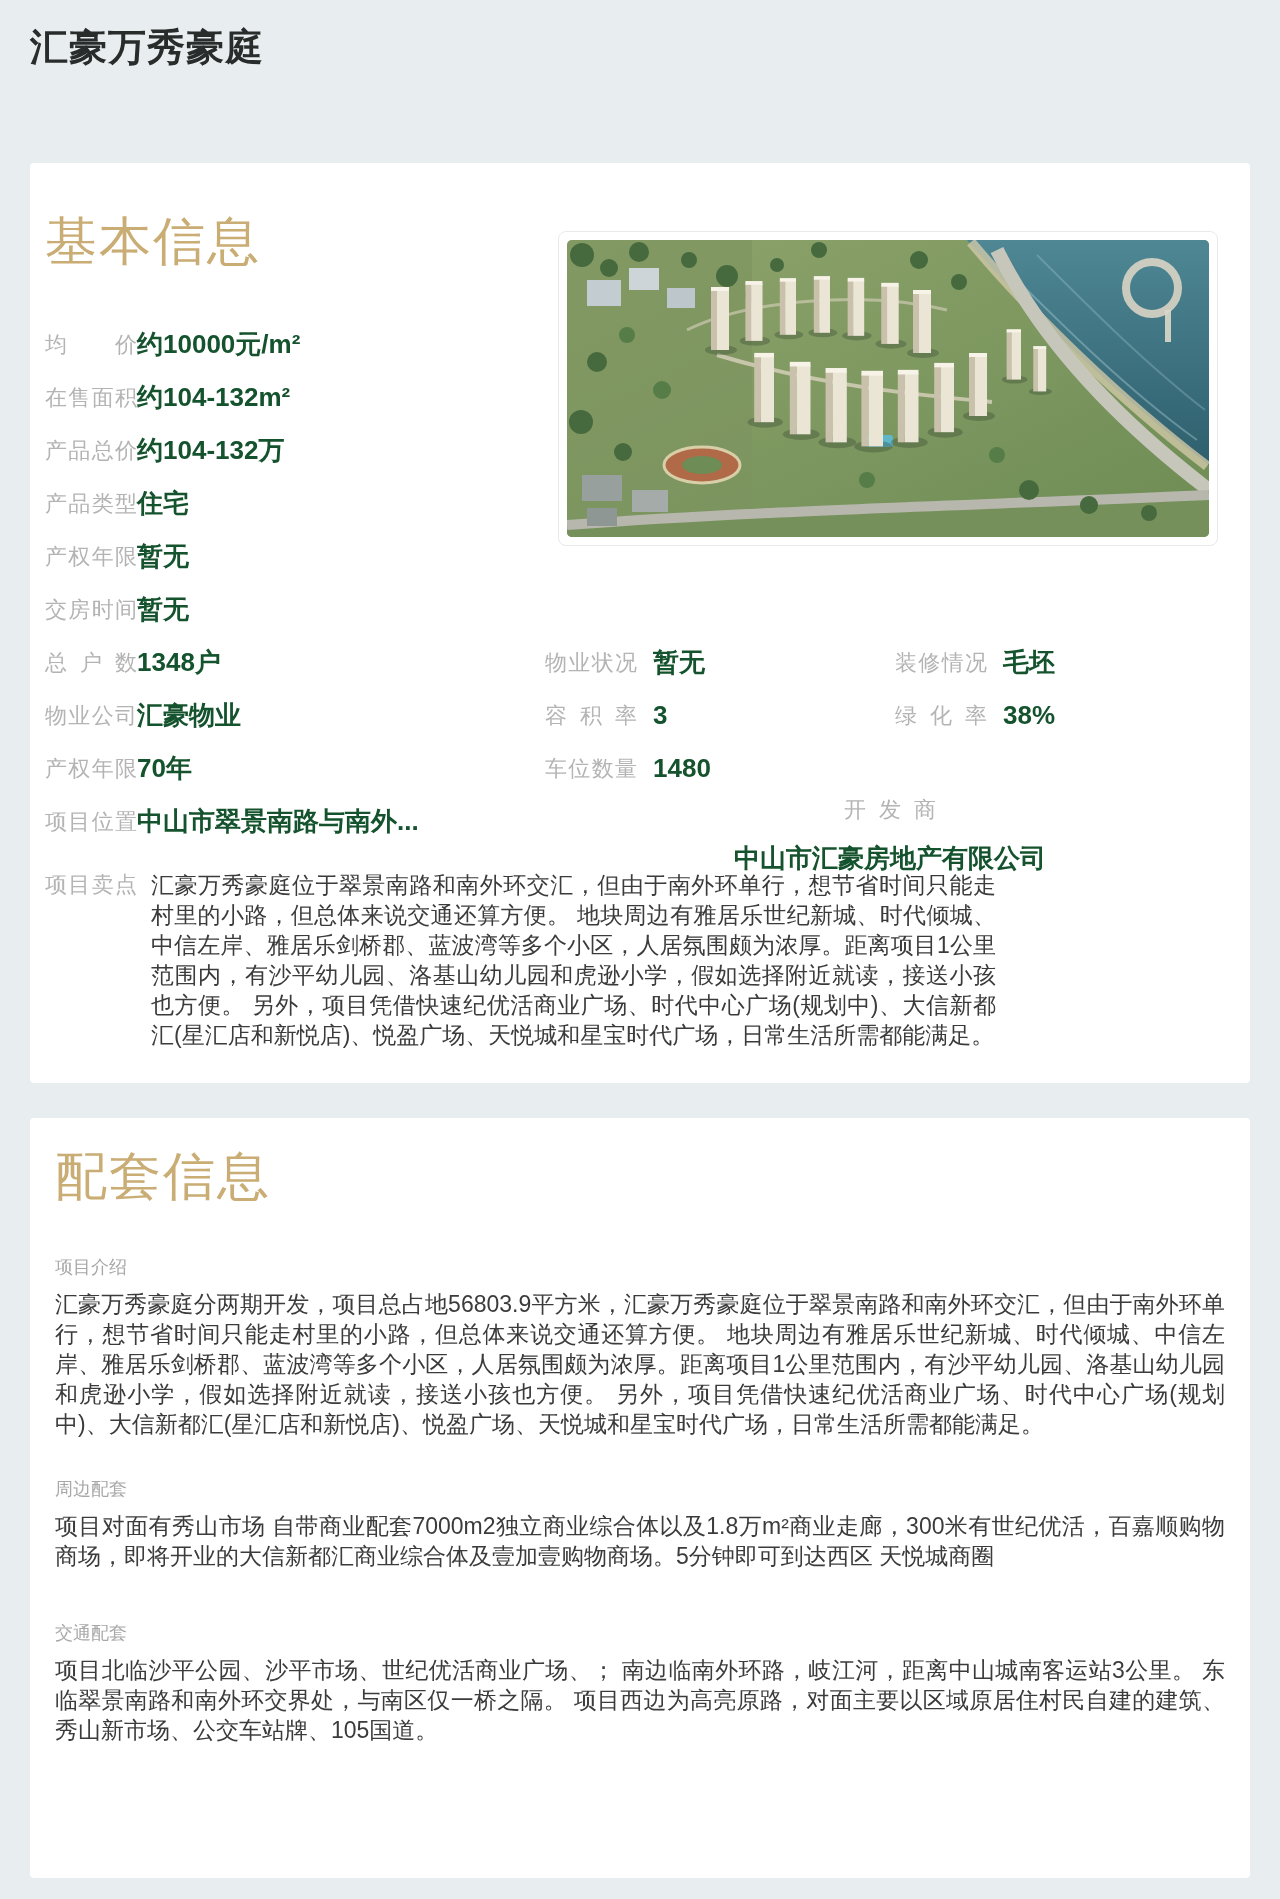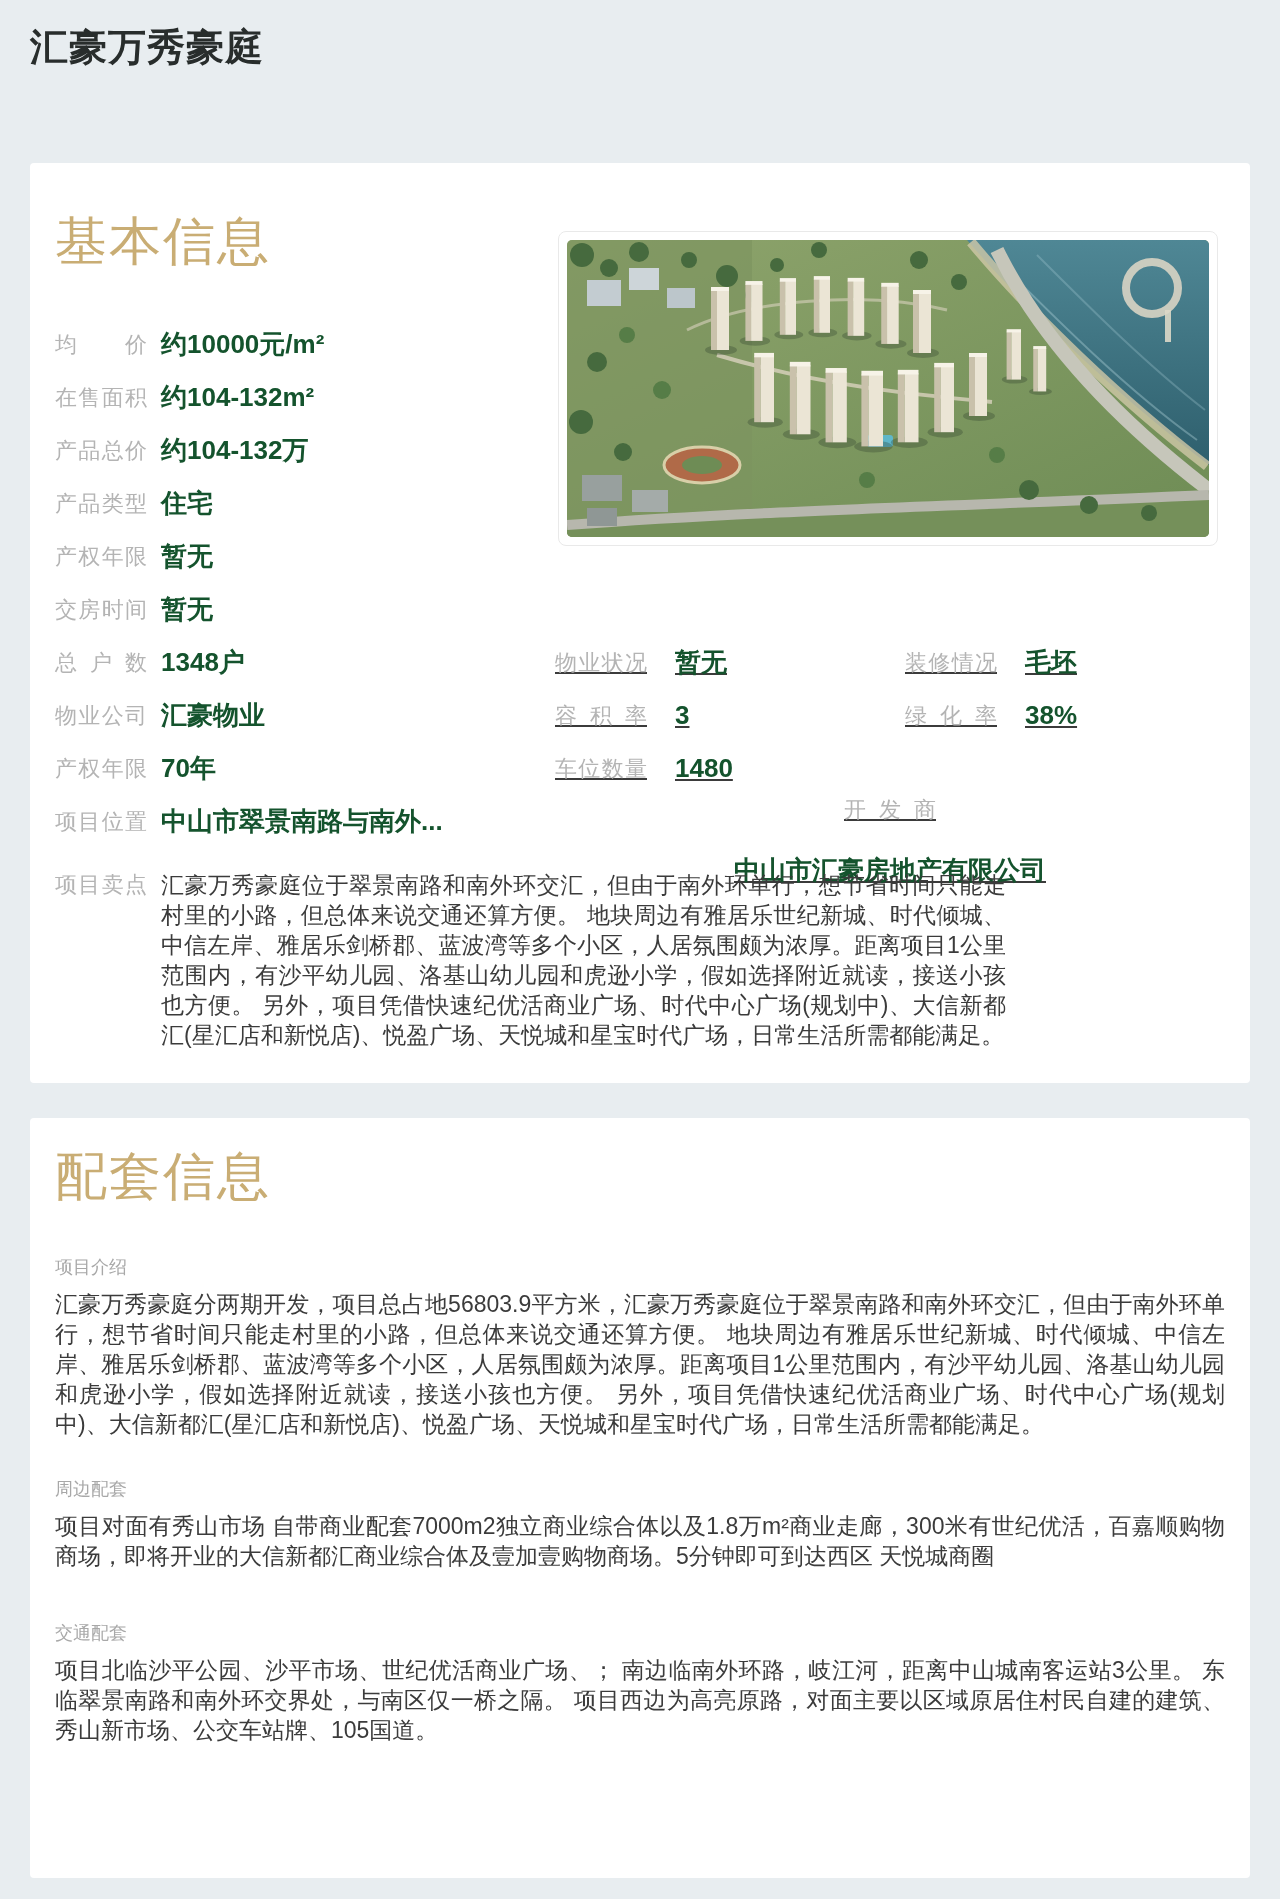--- a/index.html
+++ b/index.html
@@ -19,21 +19,21 @@
   }
   .card {
     background: #ffffff;
     margin: 0 30px;
     border-radius: 4px;
     overflow: hidden;
   }
   .card1 {
     margin-top: 90px;
     height: 920px;
-    padding: 48px 25px 30px;
+    padding: 48px 15px 30px;
     position: relative;
   }
   .card2 {
     margin-top: 35px;
     height: 760px;
     padding: 28px 25px 40px;
   }
   .section-title {
     font-size: 52px;
     line-height: 60px;
@@ -50,38 +50,38 @@
     height: 315px;
     background: #fff;
     border: 1px solid #e9e9e9;
     border-radius: 8px;
     padding: 8px;
   }
   .photo-inner { width: 642px; height: 297px; border-radius: 5px; overflow: hidden; }
   .photo-inner svg { display: block; width: 642px; height: 297px; }
   
   .fields-top { margin-top: 47px; width: 500px; }
-  .f-row { display: flex; align-items: center; height: 53px; gap: 14px; }
+  .f-row { display: flex; align-items: center; height: 53px; }
   .f-label {
     flex: none;
     width: 92px;
     font-size: 22px;
     color: #b4b4b4;
     text-align: justify;
     text-align-last: justify;
   }
   .f-value {
     font-size: 26px;
     font-weight: 600;
     color: #14532d;
     white-space: nowrap;
   }
   .grid-row { display: grid; grid-template-columns: 500px 350px 1fr; }
   .grid-row .f-row { height: 53px; }
-  .grid-row .f-row.c23 { gap: 28px; text-decoration: underline; }
+  .grid-row .f-row.c23 { gap: 16px; }
   .cell-wide { grid-column: 2 / 4; flex-direction: column; }
   .selling { display: flex; margin-top: 22px; gap: 14px; align-items: flex-start; }
   .selling .f-label { line-height: 30px; margin-top: 0; }
   .para {
     font-size: 23px;
     line-height: 30px;
     color: #3b3b3b;
     font-weight: 500;
     text-align: justify;
   }

